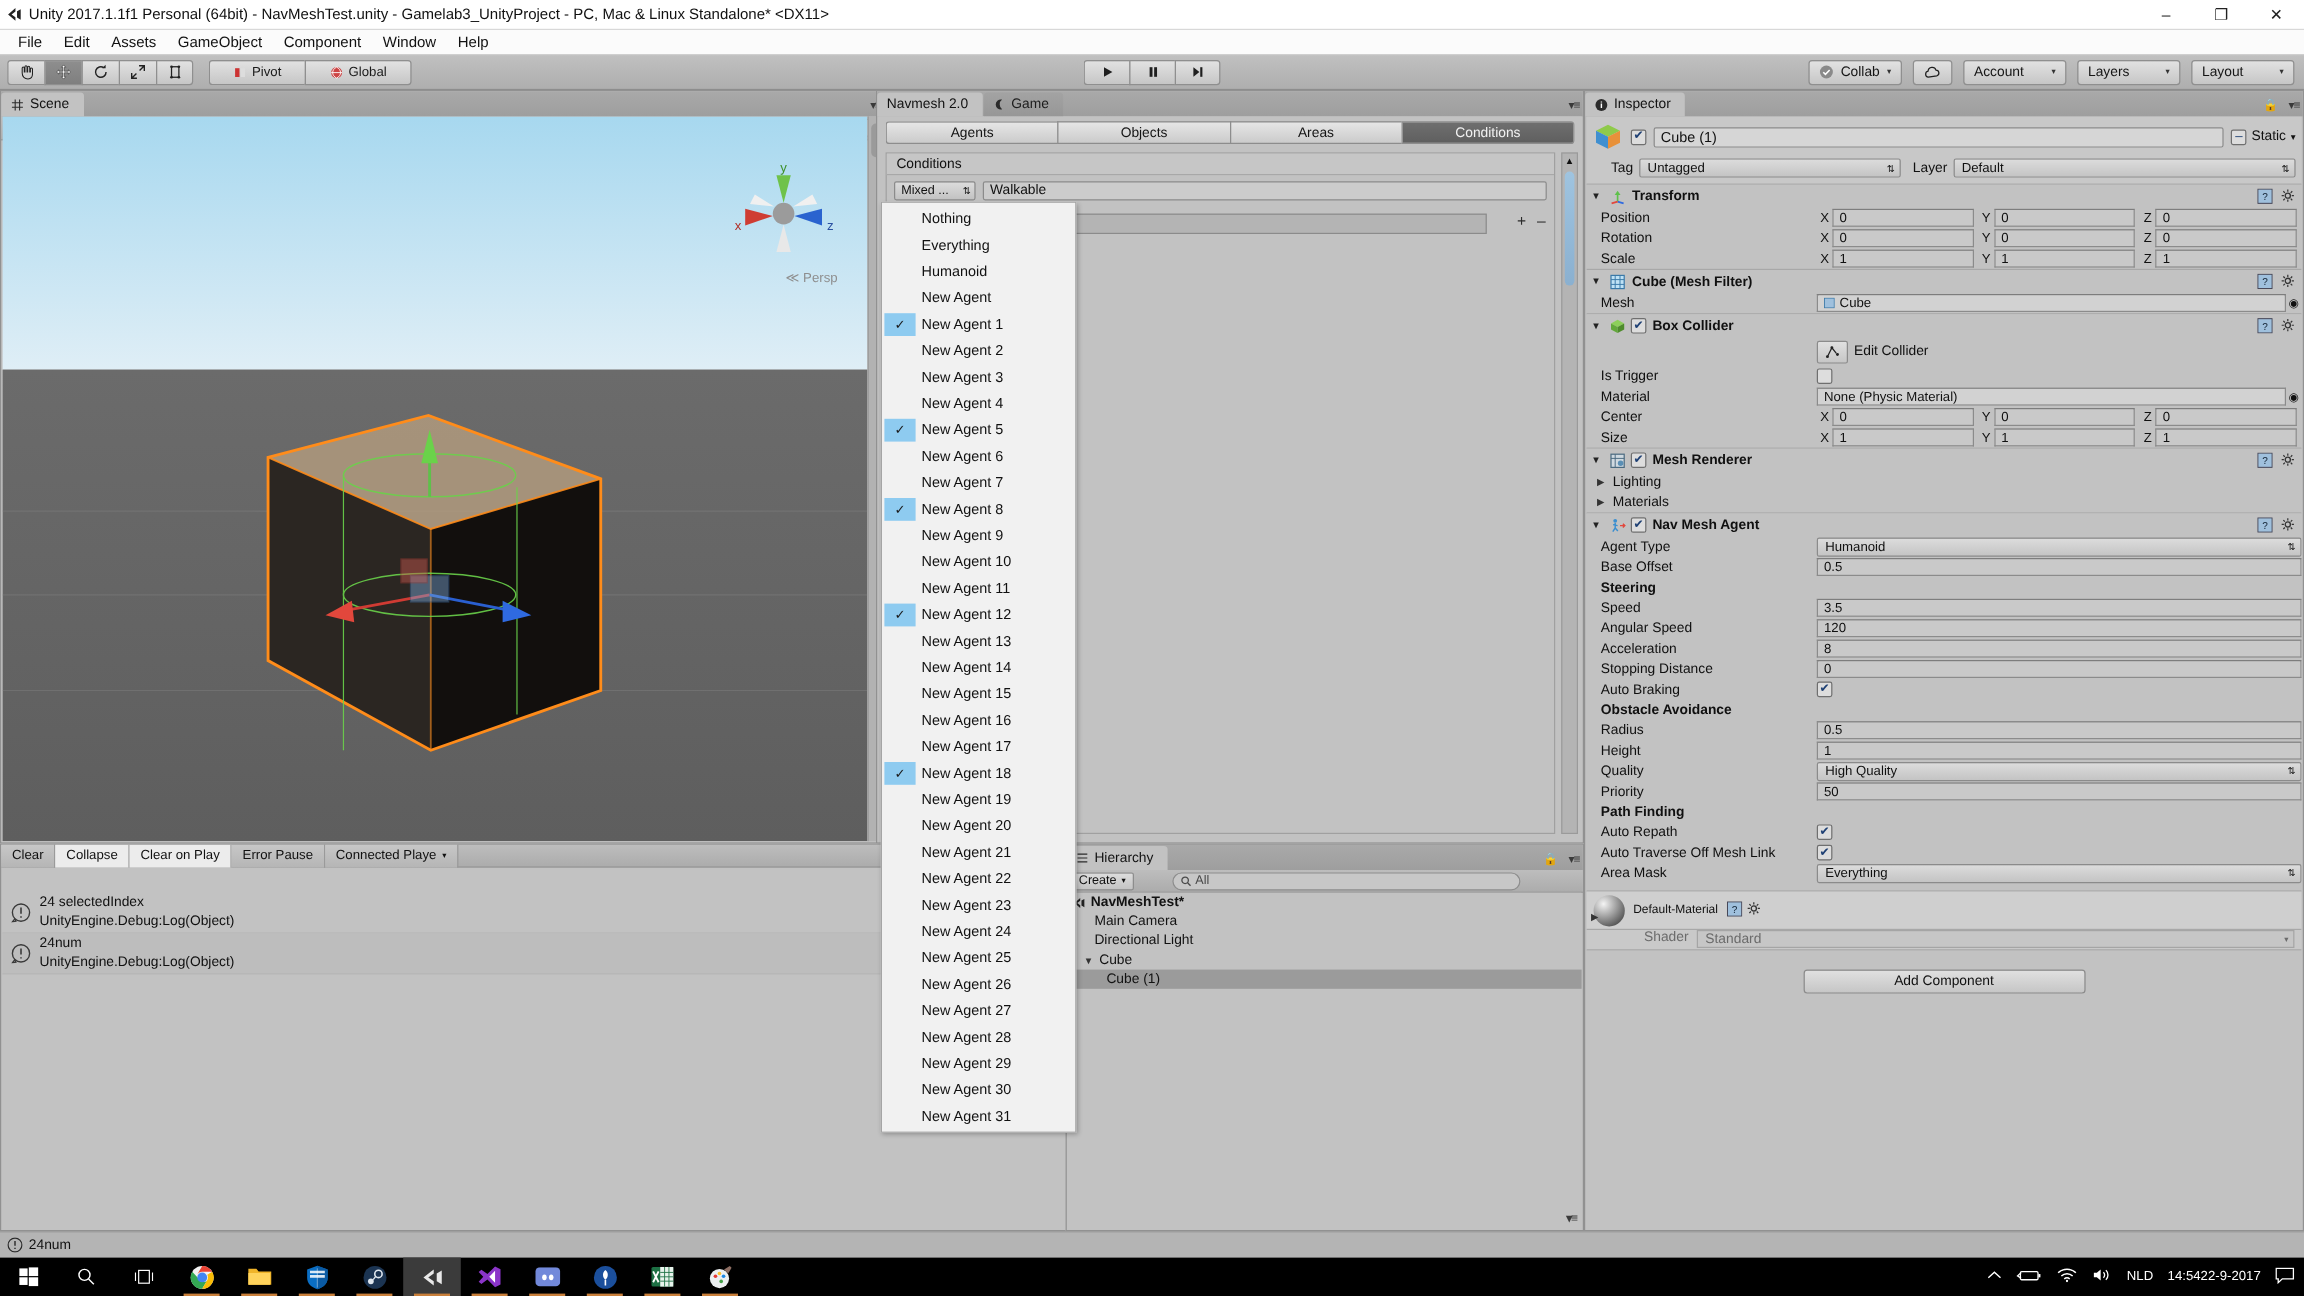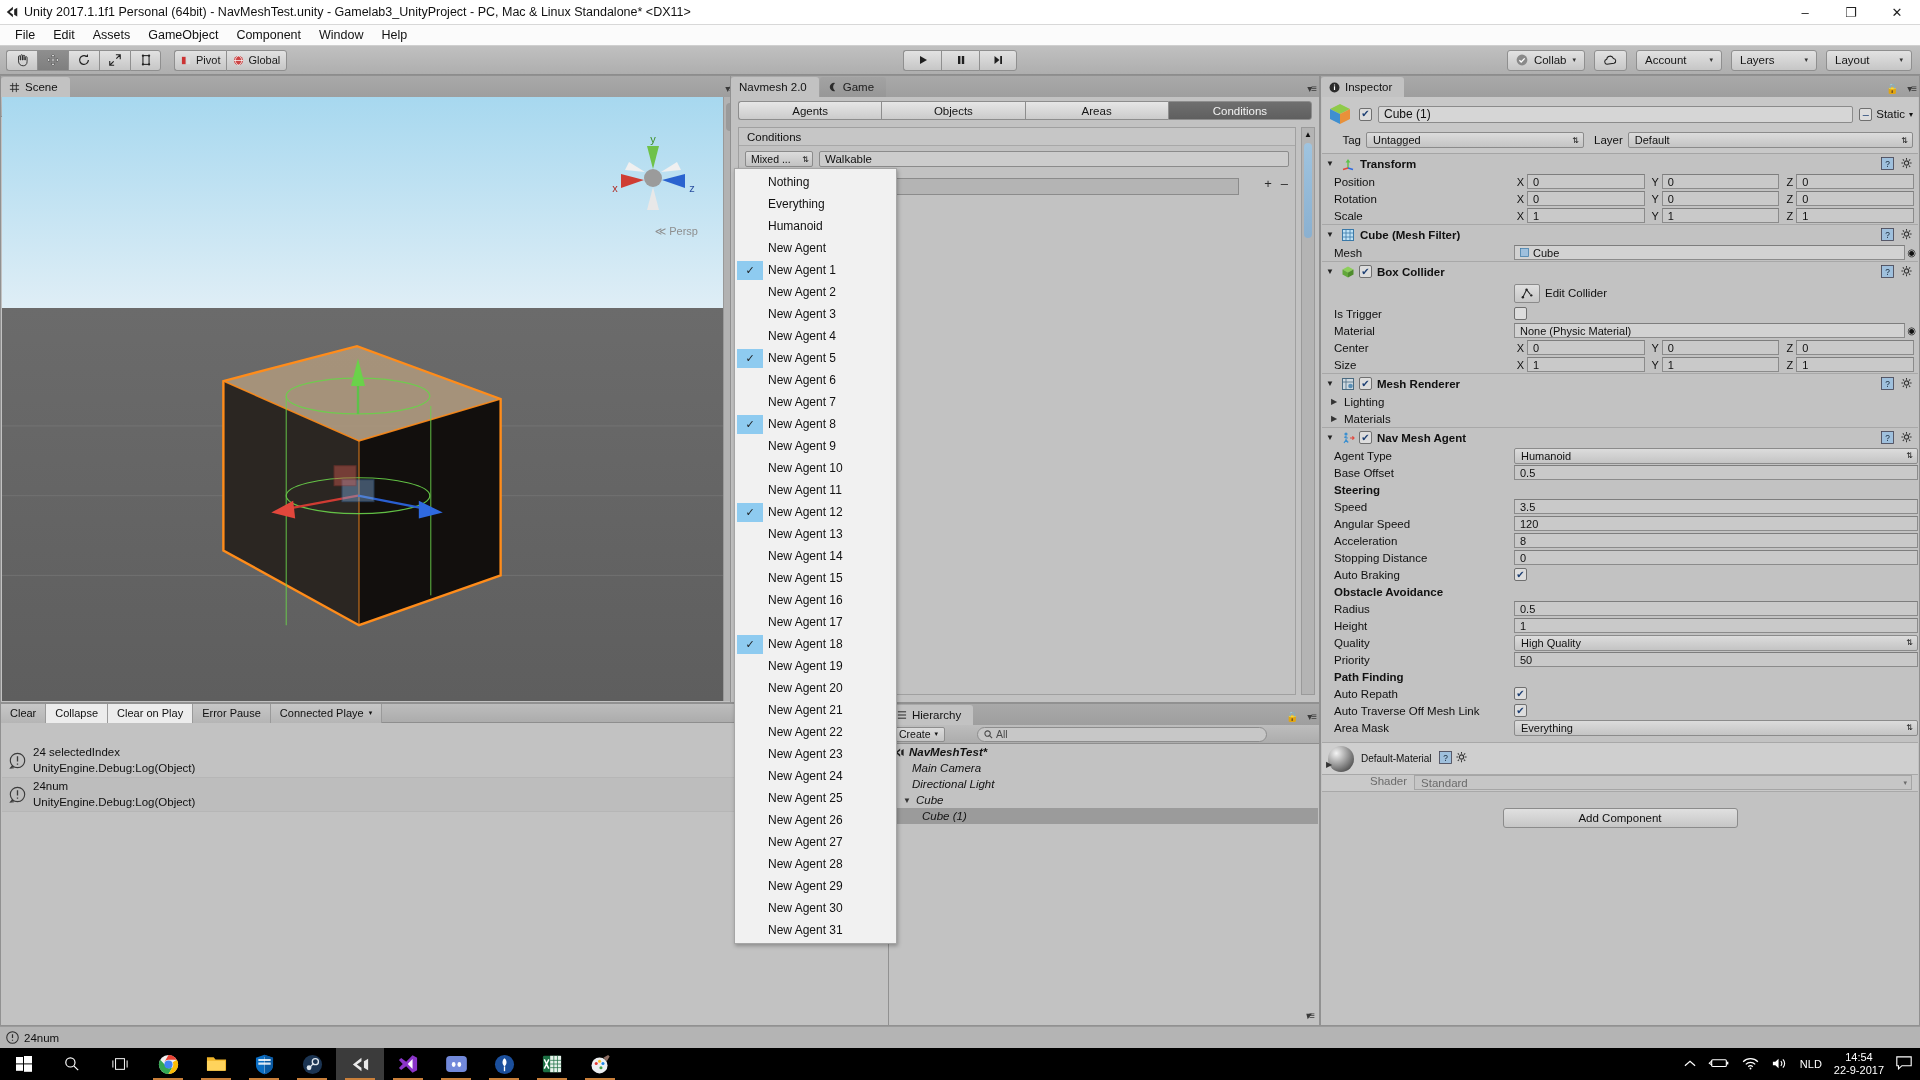--- a/index.html
+++ b/index.html
@@ -46,21 +46,21 @@
     background:linear-gradient(#e2e2e2,#c6c6c6);
     border:1px solid #8f8f8f; border-right-width:0;
     display:flex; align-items:center; justify-content:center;
     font-size:11px; color:#1a1a1a;
   }
   .tbtn:first-child{ border-radius:3px 0 0 3px; }
   .tbtn:last-child{ border-right-width:1px; border-radius:0 3px 3px 0; }
   .tbtn.on{ background:linear-gradient(#8e8e8e,#7f7f7f); color:#fff; }
   .tbtn svg{ display:block; }
   .pivotgrp{ margin-left:13px; }
-  .pivotbtn{ padding:0 6px; gap:4px; }
+  .pivotbtn{ padding:0 20px; gap:4px; }
   .playgrp{ position:absolute; left:50%; transform:translateX(-50%); display:flex; }
   .playbtn{ width:38px; height:21px; background:linear-gradient(#e2e2e2,#c6c6c6);
             border:1px solid #8f8f8f; border-right-width:0;
             display:flex; align-items:center; justify-content:center; }
   .playbtn:first-child{ border-radius:3px 0 0 3px; }
   .playbtn:last-child{ border-right-width:1px; border-radius:0 3px 3px 0; }
   .right-tools{ position:absolute; right:8px; display:flex; align-items:center; gap:9px; }
   .rbtn{
     height:21px; padding:0 8px; background:linear-gradient(#e2e2e2,#c6c6c6);
     border:1px solid #8f8f8f; border-radius:3px;
@@ -146,21 +146,21 @@
   
   #hierarchy{ left:888px; top:703px; width:432px; height:323px; }
   .hi-toolbar{ height:19px; background:linear-gradient(#bdbdbd,#acacac);
                border-bottom:1px solid #8e8e8e; display:flex; align-items:center; padding:0 3px; gap:4px; }
   .hi-create{ height:15px; padding:0 6px; background:linear-gradient(#dcdcdc,#c4c4c4);
               border:1px solid #8d8d8d; border-radius:2px; display:flex; align-items:center;
               gap:4px; font-size:10.5px; }
   .hi-search{ flex:1; height:15px; background:#c7c7c7; border:1px solid #8d8d8d; border-radius:8px;
               display:flex; align-items:center; padding:0 6px; gap:3px; font-size:10.5px; color:#4a4a4a;
               max-width:290px; margin-left:28px;}
-  .hi-list{ position:absolute; left:1px; right:1px; top:40px; bottom:1px; background:#c2c2c2;font-style:italic; }
+  .hi-list{ position:absolute; left:1px; right:1px; top:40px; bottom:1px; background:#c2c2c2; }
   .hi-row{ height:16px; display:flex; align-items:center; font-size:11.5px; color:#121212;
            padding-left:4px; gap:4px; }
   .hi-row.scene{ font-weight:bold; background:#c2c2c2; }
   .hi-row.selected{ background:#9b9b9b; }
   .hi-tri{ width:10px; font-size:8px; color:#333; text-align:center; }
 
   
   #console{ left:0; top:703px; width:890px; height:323px; }
   .cs-toolbar{ height:19px; background:linear-gradient(#bdbdbd,#acacac);
                border-bottom:1px solid #8e8e8e; display:flex; align-items:center; gap:0; }
@@ -226,21 +226,21 @@
               display:flex; align-items:center; gap:5px; padding-left:6px; font-size:11.5px; }
 
   
   .taskbar{ position:absolute; left:0; top:1048px; width:1920px; height:32px; background:#000;
             display:flex; align-items:center; }
   .tk{ width:48px; height:32px; display:flex; align-items:center; justify-content:center; position:relative; }
   .tk.active{ background:#3b3b3b; }
   .tk .run{ position:absolute; bottom:0; left:9px; width:30px; height:2px; background:#c97f3a; }
   .tray{ position:absolute; right:0; height:32px; display:flex; align-items:center; gap:12px;
          padding-right:8px; color:#fff; font-size:11px; }
-  .clock{ display:flex; flex-direction:column; align-items:center; line-height:1.15; font-size:11px;text-align:right; }
+  .clock{ display:flex; align-items:center; line-height:1.15; font-size:11px;text-align:right; }
 
   
   .dropdown{
     position:absolute; left:734px; top:168px; width:163px;
     background:#f1f1f1; border:1px solid #a5a5a5; z-index:60;
     box-shadow:1px 2px 4px rgba(0,0,0,.28);
     padding:2px 0;
   }
   .dd-item{ height:22px; display:flex; align-items:center; font-size:12px; color:#111; }
   .dd-check{ width:26px; height:19px; margin-left:2px; flex:0 0 26px;

